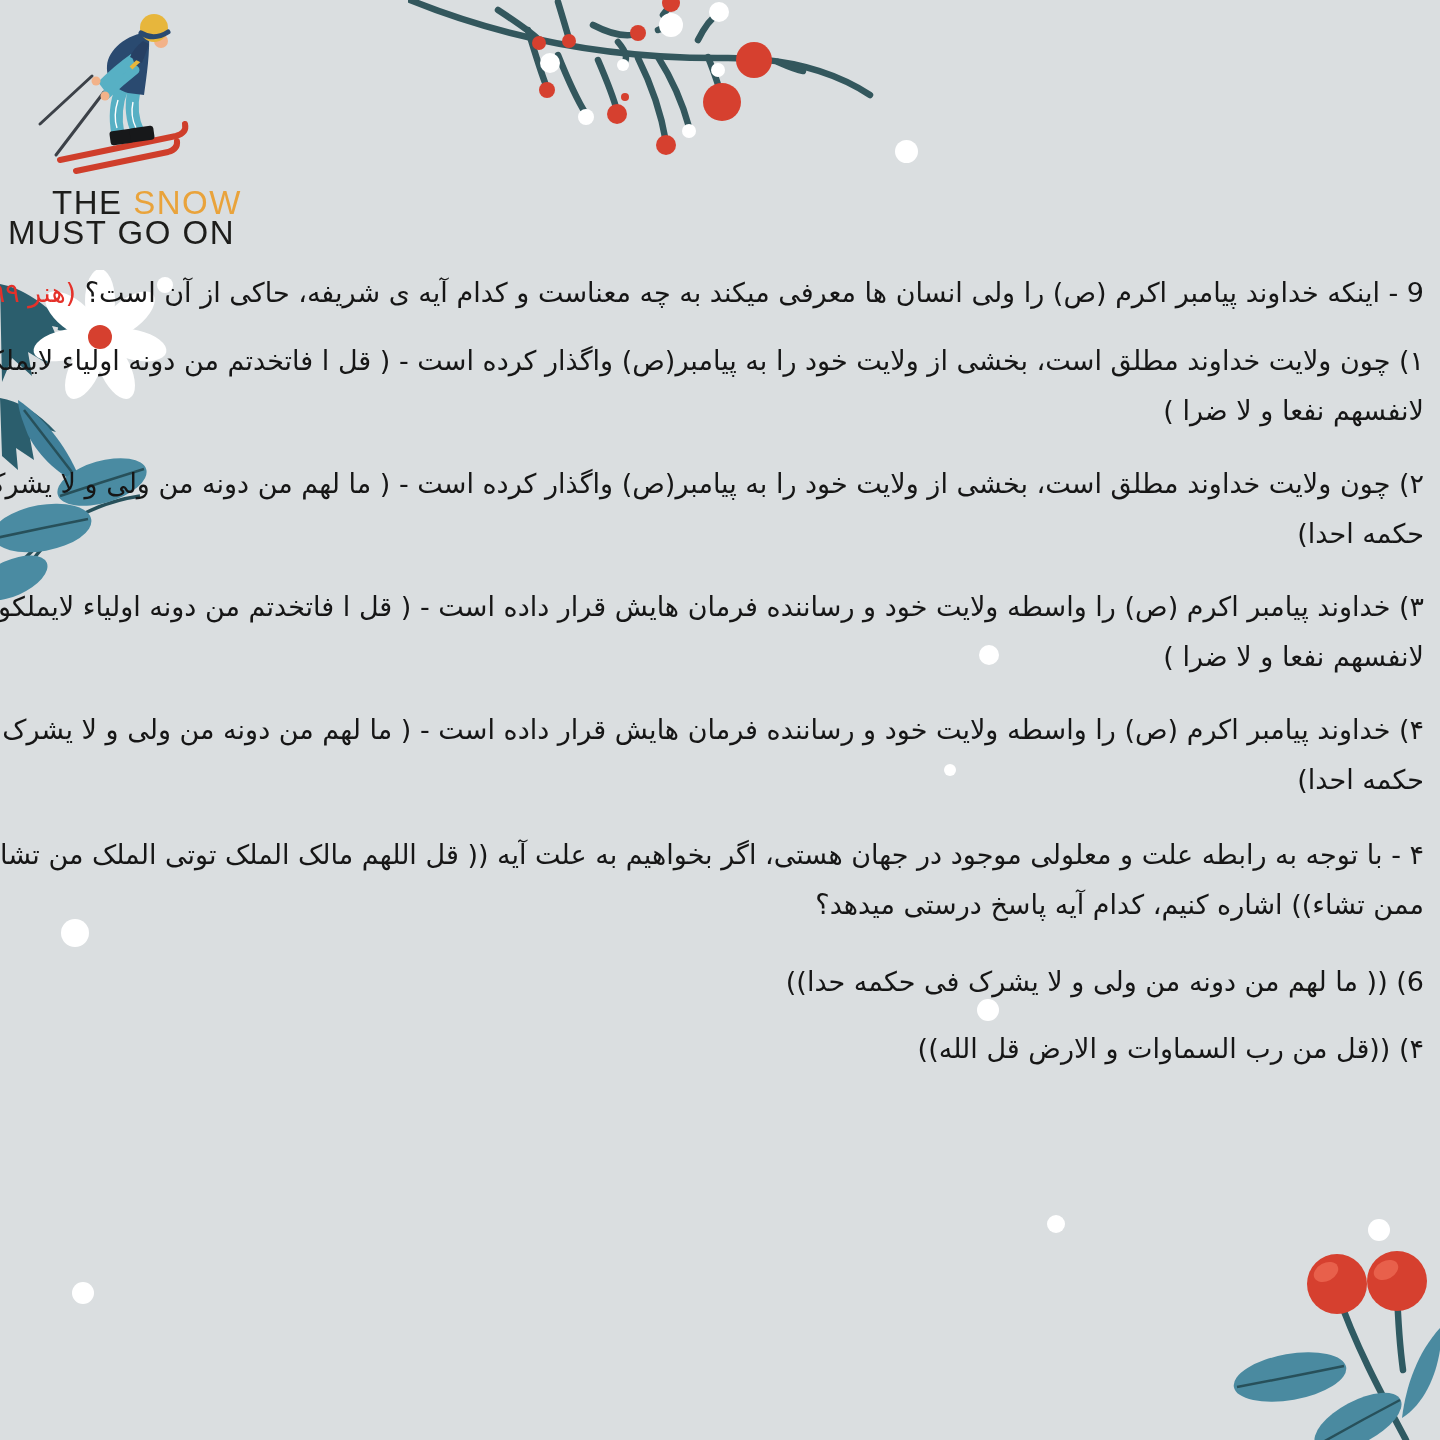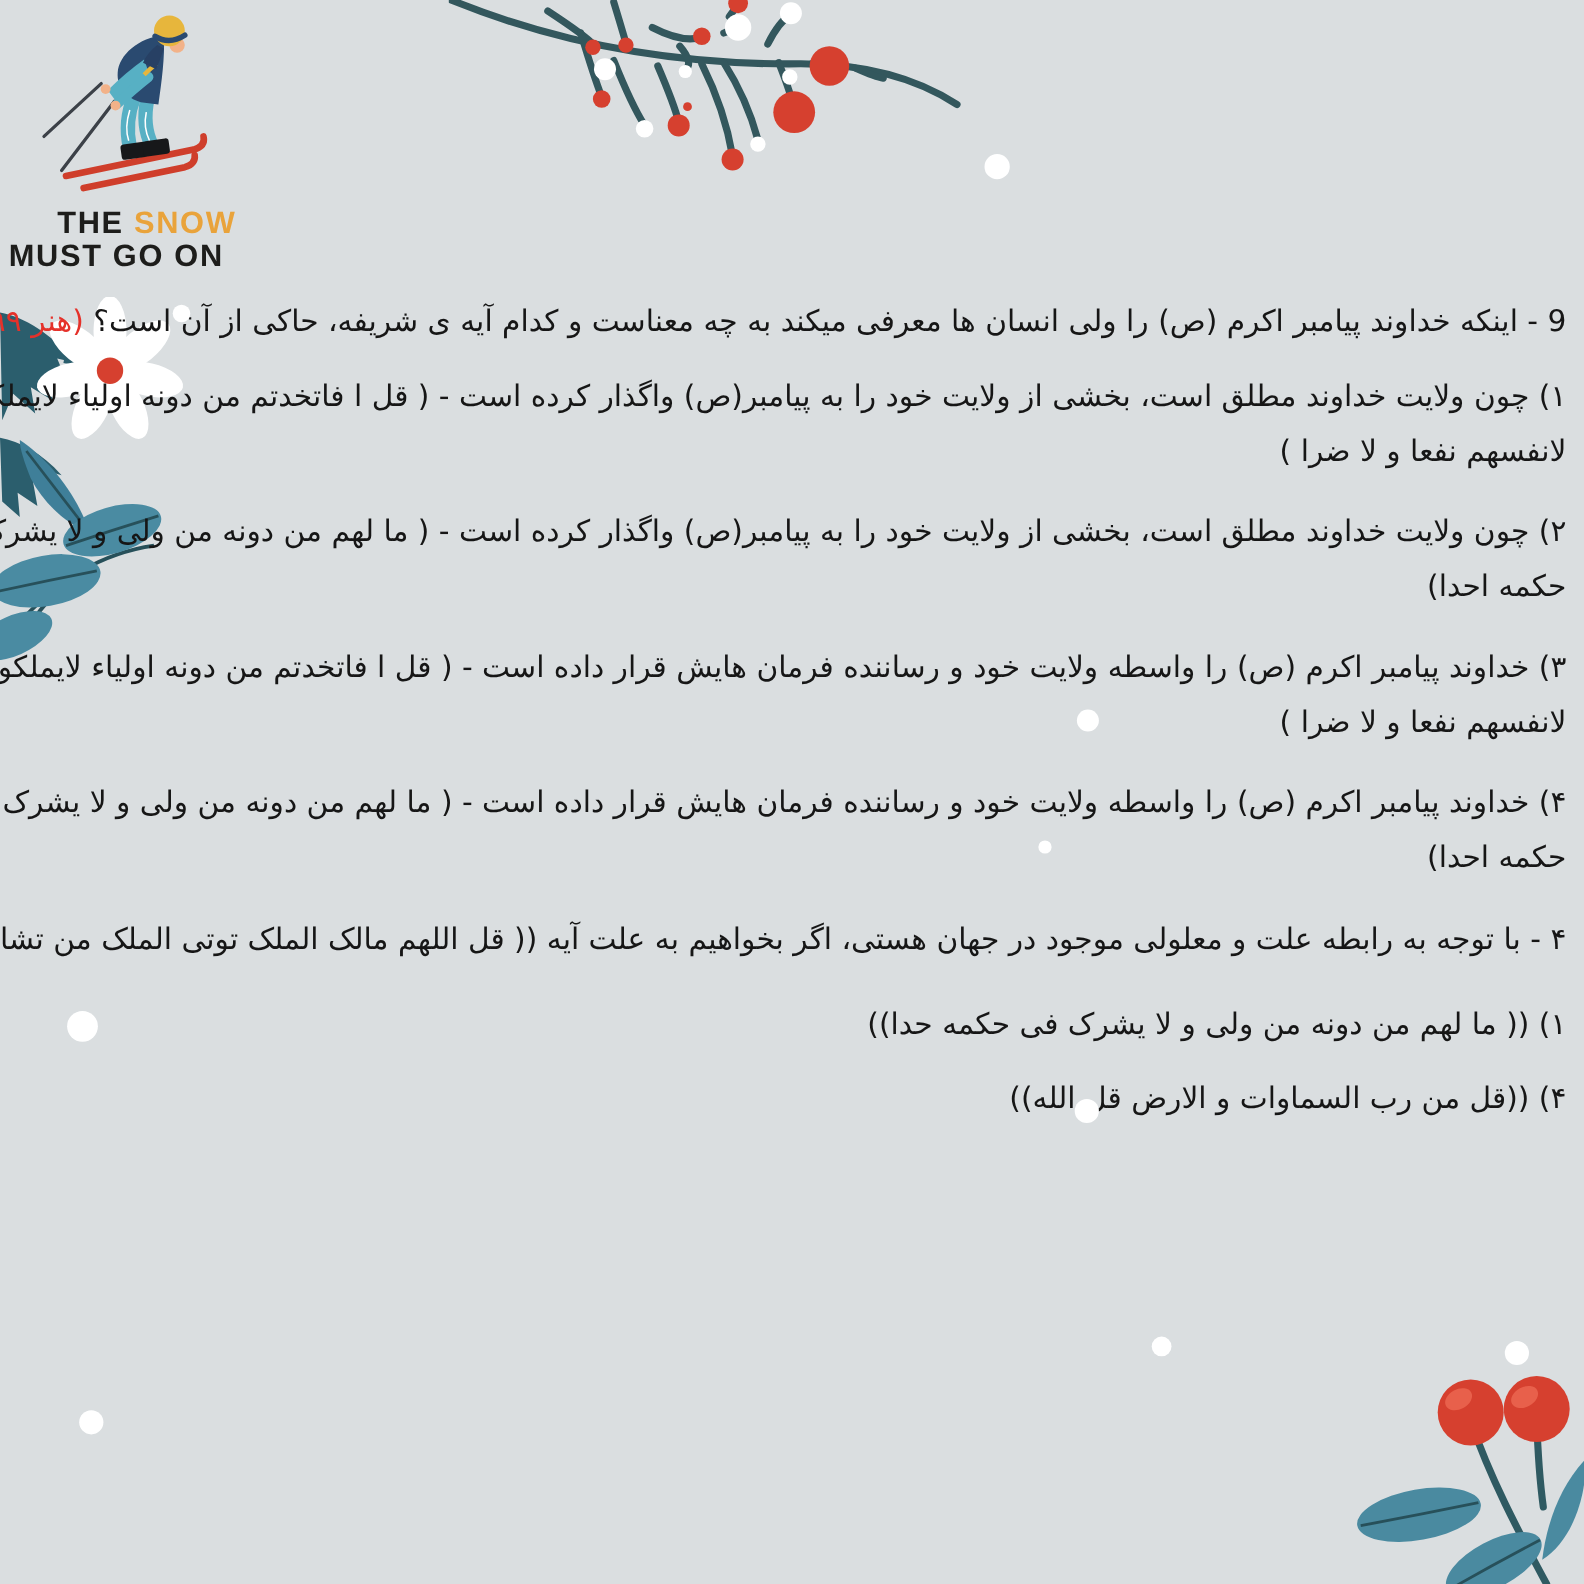--- a/index.html
+++ b/index.html
@@ -8,21 +8,21 @@
     background:#dadee0;
     overflow:hidden;
     position:relative;
     font-family:"DejaVu Sans", sans-serif;
   }
 
   
   #logo {
     position:absolute; top:188px; left:8px; width:260px;
     font-family:"Liberation Sans", sans-serif;
-    font-weight:bold; font-size:28px; line-height:30px;
+    font-weight:normal; font-size:33px; line-height:30px;
     letter-spacing:1.5px; color:#1d1d1b; z-index:2;
   }
   #logo .l1 { padding-left:44px; }
   #logo .snow { color:#e9a33b; }
 
   
   #text-block {
     position:absolute; top:268px; left:0; right:0;
     padding-right:16px;
     direction:rtl; text-align:right;
@@ -184,18 +184,19 @@
     <div class="line">لانفسهم نفعا و لا ضرا )</div>
   </div>
 
   <div class="opt">
     <div class="line">۴) خداوند پیامبر اکرم (ص) را واسطه ولایت خود و رساننده فرمان هایش قرار داده است - ( ما لهم من دونه من ولی و لا یشرک فی</div>
     <div class="line">حکمه احدا)</div>
   </div>
 
   <div class="q4-heading">
     <div class="line">۴ - با توجه به رابطه علت و معلولی موجود در جهان هستی، اگر بخواهیم به علت آیه (( قل اللهم مالک الملک توتی الملک من تشاء و تنزع الملک</div>
-  </div>
-
-  <div class="line q4opt">۱) (( ما لهم من دونه من ولی و لا یشرک فی حکمه حدا))</div>
+    <div class="line">ممن تشاء)) اشاره کنیم، کدام آیه پاسخ درستی میدهد؟</div>
+  </div>
+
+  <div class="line q4opt">6) (( ما لهم من دونه من ولی و لا یشرک فی حکمه حدا))</div>
   <div class="line q4opt">۴) ((قل من رب السماوات و الارض قل الله))</div>
 
 </div>
 
 </body></html>

